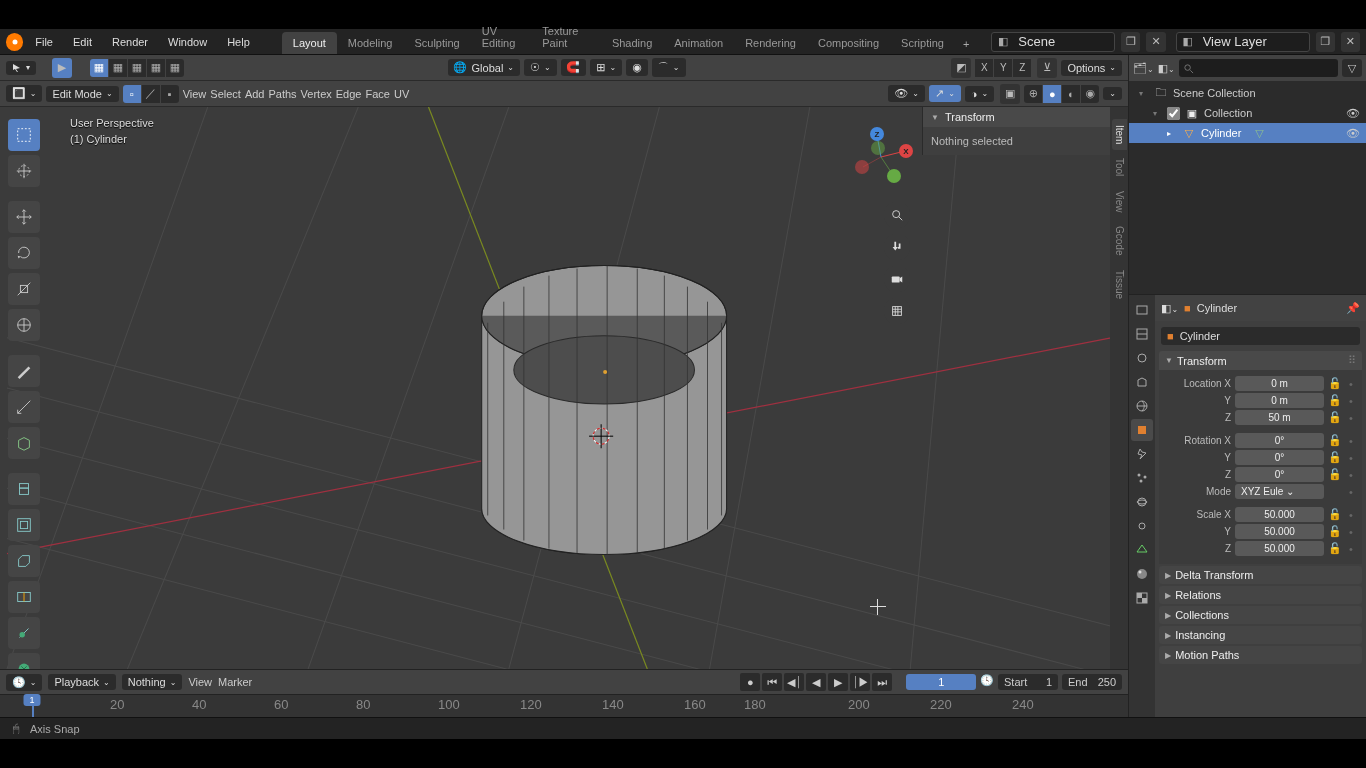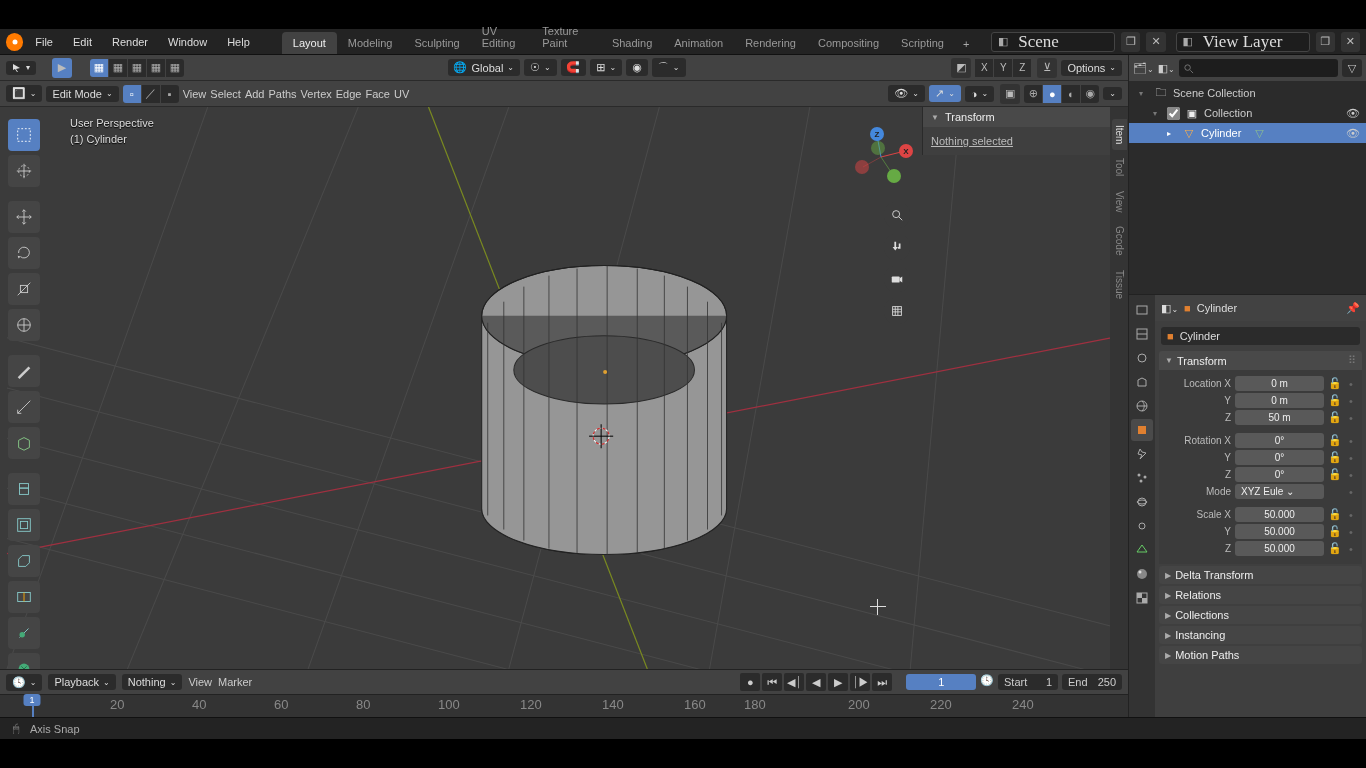--- a/index.html
+++ b/index.html
@@ -13,21 +13,21 @@
 .menubar .logo { width:18px; height:18px; border-radius:50%; background:#ff7a00; display:flex; align-items:center; justify-content:center; }
 .menubar .logo svg{width:12px;height:12px;}
 .menubar .mitem { padding:4px 8px; color:#ddd; cursor:pointer; }
 .menubar .spacer { flex:1; }
 .tabstrip { display:flex; align-items:flex-end; height:100%; margin-left:20px; gap:0; }
 .tab { padding:5px 11px; color:#999; cursor:pointer; border-radius:4px 4px 0 0; font-size:11px;}
 .tab.active { background:#424242; color:#eee; }
 .tabplus { padding:4px 8px; color:#aaa; cursor:pointer; }
 .scene-field { display:flex; align-items:center; background:#1d1d1d; border:1px solid #444; border-radius:3px; height:20px; margin-left:6px; }
 .scene-field .ic { width:22px; display:flex; align-items:center; justify-content:center; color:#aaa;}
-.scene-field input { background:transparent; border:none; color:#ddd; width:100px; font-size:17px; outline:none; padding:0 4px;font-family:Liberation Serif, serif;}
+.scene-field input { background:transparent; border:none; color:#ddd; width:100px; font-size:13px; outline:none; padding:0 4px;}
 .scene-field.slayer input{width:110px;}
 .iconbtn { width:20px; height:20px; display:flex; align-items:center; justify-content:center; background:#333; border-radius:3px; margin-left:2px; cursor:pointer; color:#bbb;}
 
 
 .mainrow { flex:1; display:flex; min-height:0; }
 .viewport-col { flex:1; display:flex; flex-direction:column; min-width:0; background:#393939;}
 .right-col { width:238px; display:flex; flex-direction:column; background:#383838; border-left:1px solid #222;}
 
 
 .vhdr { height:26px; background:#424242; display:flex; align-items:center; padding:0 6px; gap:4px; border-bottom:1px solid #2a2a2a;}
@@ -55,21 +55,21 @@
 .navbtns .nb{width:26px;height:26px;background:rgba(60,60,60,.85);border-radius:50%;display:flex;align-items:center;justify-content:center;cursor:pointer;color:#ddd;}
 .navbtns .nb svg{width:14px;height:14px;}
 .sidetabs-right{position:absolute;top:0;right:0;width:18px;background:#343434;height:100%;display:flex;flex-direction:column;align-items:center;padding-top:12px;gap:2px;}
 .sidetabs-right .vt{writing-mode:vertical-rl;font-size:10px;color:#888;padding:6px 2px;cursor:pointer;}
 .sidetabs-right .vt.active{background:#424242;color:#ddd;border-radius:3px 0 0 3px;}
 
 
 .npanel{position:absolute;top:0;right:18px;width:188px;background:#3f3f3f;border-left:1px solid #2a2a2a;}
 .npanel .hd{background:#494949;padding:4px 8px;font-size:11px;color:#eee;display:flex;align-items:center;gap:4px;}
 .npanel .hd::before{content:"▼";font-size:8px;color:#aaa;margin-right:2px;}
-.npanel .content{padding:8px;color:#bbb;font-size:11px;text-decoration:underline;}
+.npanel .content{padding:8px;color:#bbb;font-size:11px;}
 
 
 .timeline { height:48px; background:#424242; border-top:1px solid #222; display:flex; flex-direction:column;}
 .tlhdr{height:24px;display:flex;align-items:center;padding:0 6px;gap:6px;}
 .tlhdr .dd{background:#2b2b2b;border-radius:3px;padding:2px 6px;display:flex;align-items:center;gap:4px;cursor:pointer;color:#ddd;}
 .play-controls{display:flex;gap:2px;margin-left:auto;}
 .play-controls .pc{width:20px;height:18px;background:#2b2b2b;display:flex;align-items:center;justify-content:center;cursor:pointer;color:#ccc;border-radius:2px;}
 .frame-fields{display:flex;gap:4px;margin-left:8px;}
 .frame-fields .ff{background:#2b2b2b;border-radius:3px;padding:2px 6px;min-width:60px;display:flex;justify-content:space-between;color:#ccc;}
 .frame-fields .ff.cur{background:#5680C2;color:#fff;min-width:70px;justify-content:center;}

